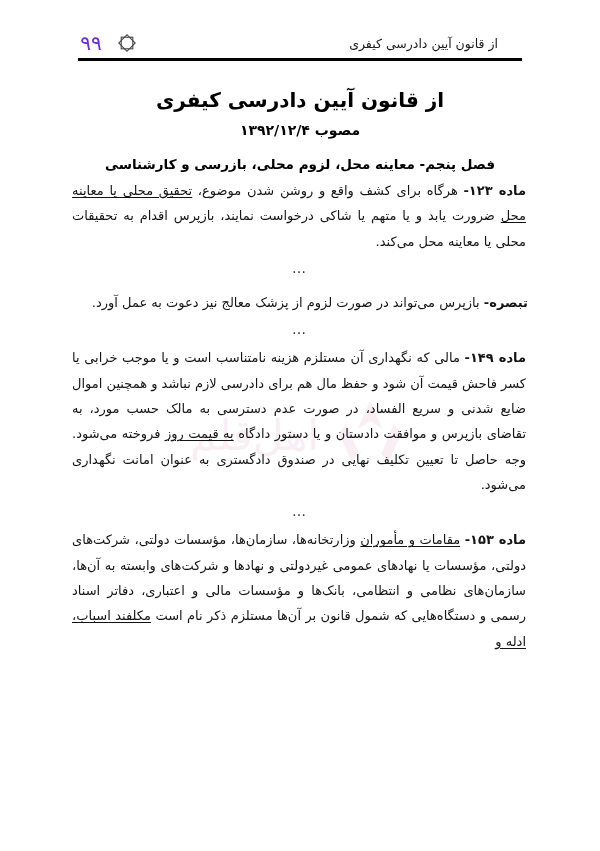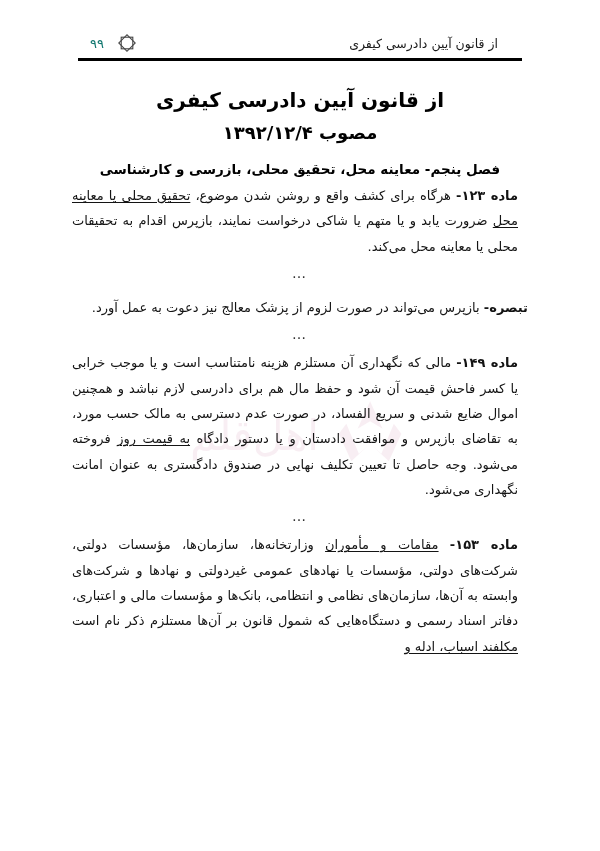--- a/index.html
+++ b/index.html
@@ -80,24 +80,24 @@
   }
   .header-ornament {
     width: 22px;
     height: 22px;
     display: flex;
     align-items: center;
     justify-content: center;
     margin: 0 12px;
   }
   .header-pageno {
-    font-size: 13px;
-    color: #0f766e;
+    font-size: 20px;
+    color: #6d28d9;
     min-width: 26px;
-    text-align: right;
+    text-align: center;
     direction: rtl;
   }
   .header-rule {
     position: absolute;
     top: 58px;
     left: 78px;
     right: 78px;
     height: 2.5px;
     background: #000000;
     z-index: 2;
@@ -117,35 +117,35 @@
   .doc-title {
     text-align: center;
     font-size: 20px;
     font-weight: bold;
     color: #000;
     margin: 8px 0 0 0;
     line-height: 1.4;
   }
   .doc-subtitle {
     text-align: center;
-    font-size: 18px;
+    font-size: 14px;
     font-weight: bold;
     color: #000;
     margin: 8px 0 0 0;
   }
   .section-heading {
     text-align: center;
     font-size: 13.5px;
     font-weight: bold;
     color: #000;
     margin: 18px 0 6px 0;
   }
 
   .article {
-    margin: 0 10px 2px 0;
+    margin: 0 2px 2px 0;
     font-size: 13px;
     line-height: 1.95;
     text-align: justify;
     text-justify: inter-word;
     color: #141414;
   }
   .article .lbl {
     font-weight: bold;
   }
   .u { text-decoration: underline; text-underline-offset: 2px; }
@@ -197,21 +197,21 @@
       </svg>
     </div>
     <div class="header-pageno">۹۹</div>
   </div>
   <div class="header-rule"></div>
 
   <div class="content">
 
     <h1 class="doc-title">از قانون آیین دادرسی کیفری</h1>
     <div class="doc-subtitle">مصوب ۱۳۹۲/۱۲/۴</div>
-    <h2 class="section-heading">فصل پنجم- معاینه محل، تحقیق محلی، بازرسی و کارشناسی</h2>
+    <h2 class="section-heading">فصل پنجم- معاینه محل، لزوم محلی، بازرسی و کارشناسی</h2>
 
     <p class="article">
       <span class="lbl">ماده ۱۲۳-</span><span> هرگاه برای کشف واقع و روشن شدن موضوع، </span><span class="u">تحقیق محلی یا معاینه محل</span><span> ضرورت یابد و یا متهم یا شاکی درخواست نمایند، بازپرس اقدام به تحقیقات محلی یا معاینه محل می‌کند.</span>
     </p>
 
     <div class="ellipsis">…</div>
 
 
     <p class="note">
       <span class="lbl">تبصره-</span><span> بازپرس می‌تواند در صورت لزوم از پزشک معالج نیز دعوت به عمل آورد.</span>

